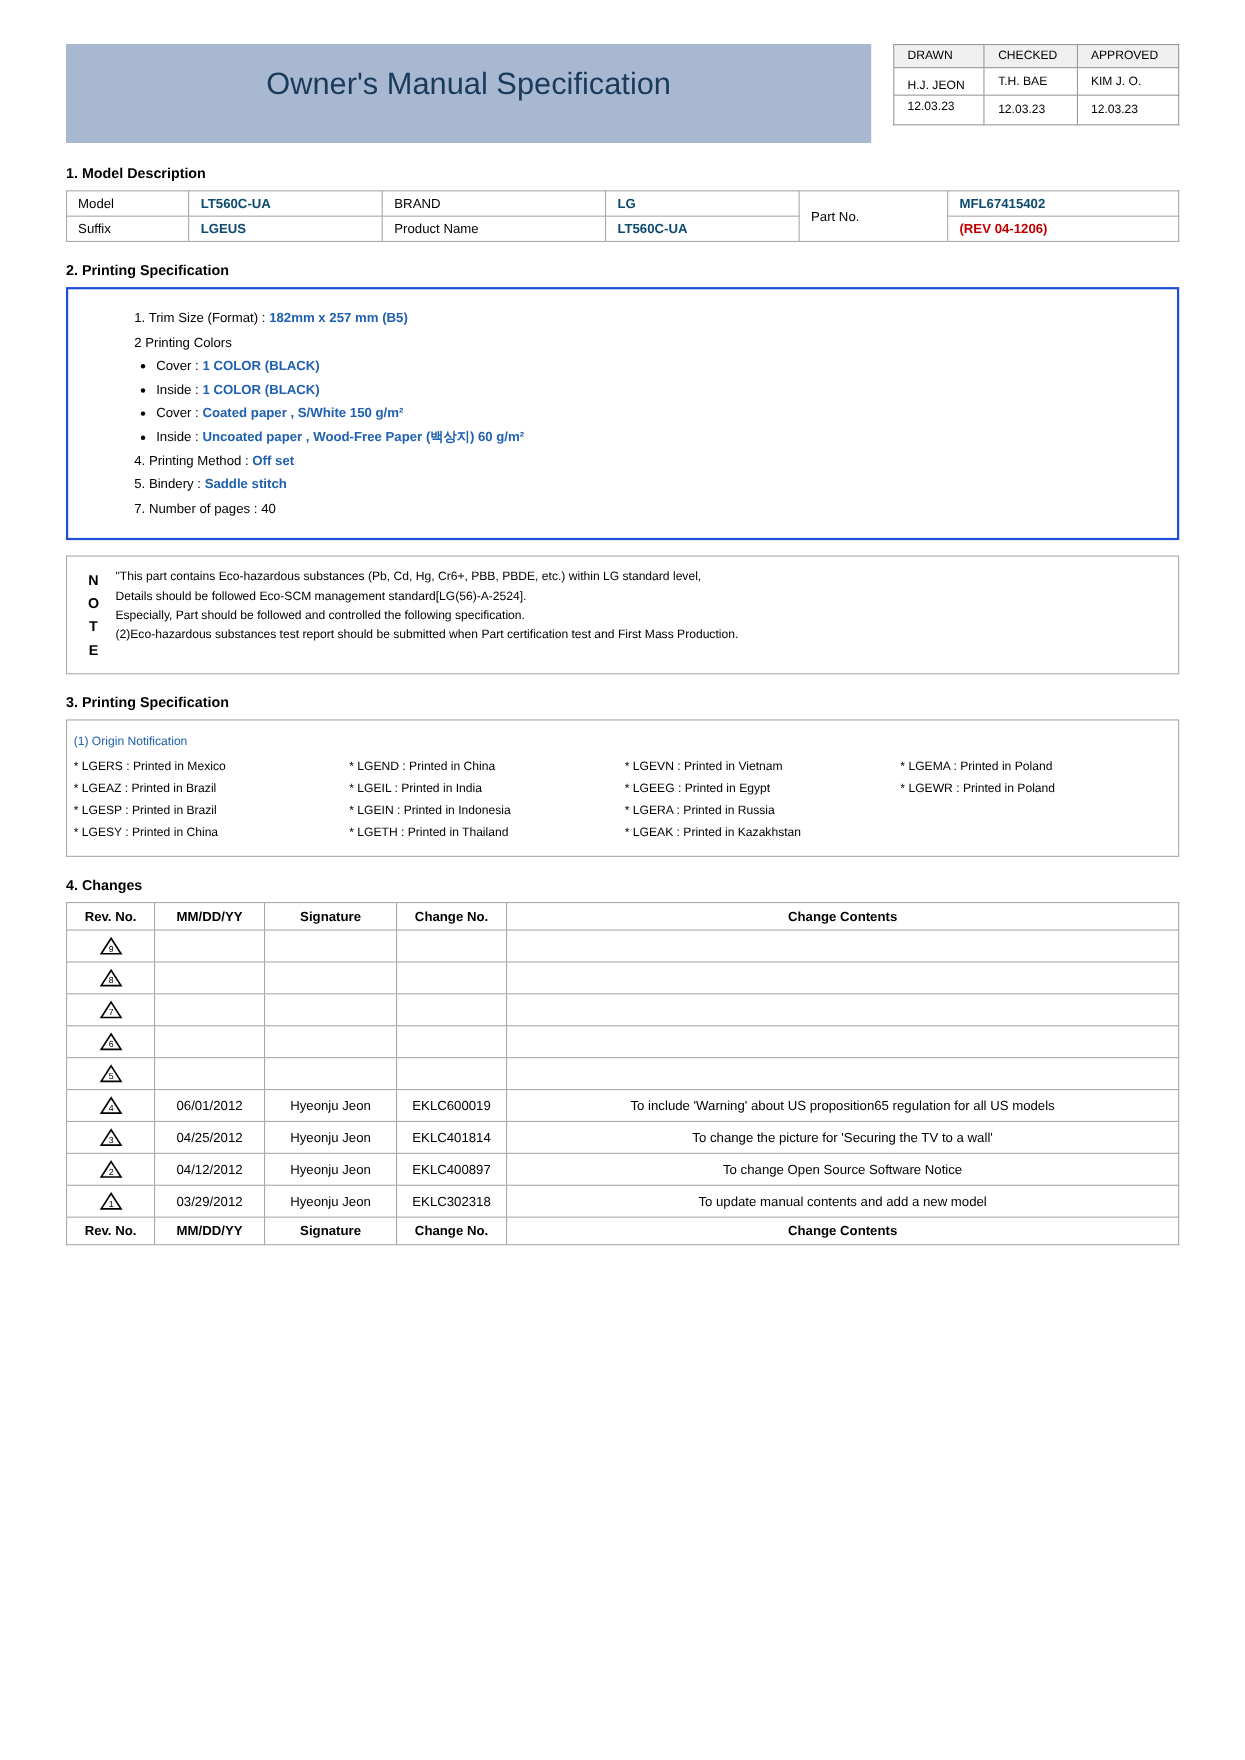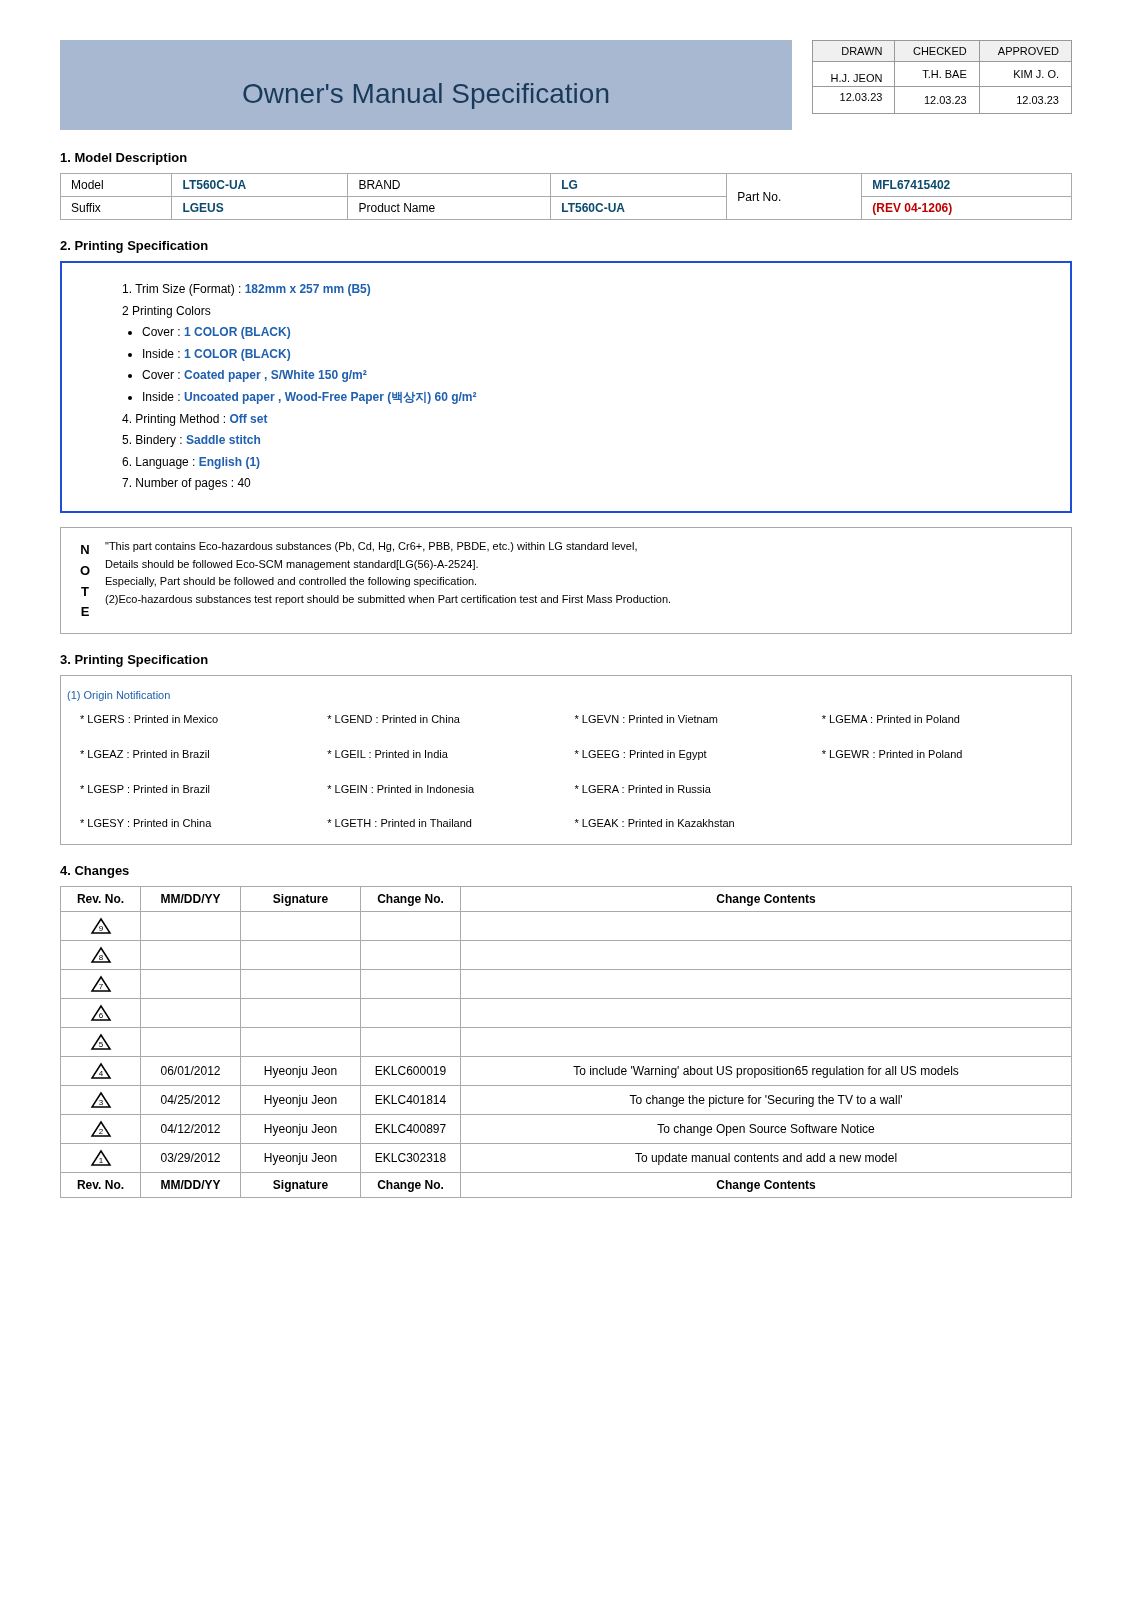--- a/index.html
+++ b/index.html
@@ -18,37 +18,37 @@
       display: flex;
       gap: 20px;
       margin-bottom: 20px;
       align-items: flex-start;
     }
     .title-box {
       background: #a8b8d0;
       padding: 20px 40px;
       flex: 1;
       display: flex;
-      align-items: flex-end;
+      align-items: flex-start;
       justify-content: center;
       min-height: 90px;
     }
     .title-box h1 {
       font-size: 28px;
       color: #1a3a5c;
       font-weight: normal;
     }
     .approval-table {
       border-collapse: collapse;
       min-width: 260px;
     }
     .approval-table td, .approval-table th {
       border: 1px solid #999;
       padding: 4px 12px;
-      text-align: right;
+      text-align: left;
       font-size: 11px;
     }
     .approval-table th {
       background: #f0f0f0;
       font-weight: normal;
     }
 
     
     .section-title {
       font-weight: bold;
@@ -128,23 +128,22 @@
       line-height: 1.8;
     }
     .origin-title {
       color: #2060b0;
       font-weight: normal;
       margin-bottom: 4px;
     }
     .origin-grid {
       display: grid;
       grid-template-columns: repeat(4, 1fr);
-      gap: 15px 4px;
+      gap: 0 4px;
       font-size: 11px;
-      margin-left: 13px;
     }
 
     
     .changes-table {
       border-collapse: collapse;
       width: 100%;
       font-size: 12px;
     }
     .changes-table td, .changes-table th {
       border: 1px solid #aaa;
@@ -230,21 +229,20 @@
   <ul>
     <li>Cover : <span class="highlight">1 COLOR (BLACK)</span></li>
     <li>Inside : <span class="highlight">1 COLOR (BLACK)</span></li>
   </ul>
   <ul>
     <li>Cover : <span class="highlight">Coated paper , S/White 150 g/m²</span></li>
     <li>Inside : <span class="highlight">Uncoated paper , Wood-Free Paper (백상지) 60 g/m²</span></li>
   </ul>
   <div>4. Printing Method : <span class="highlight">Off set</span></div>
   <div>5. Bindery : <span class="highlight">Saddle stitch</span></div>
-  <div>6. Language : <span class="highlight">English (1)</span></div>
   <div>7. Number of pages : <span>40</span></div>
 </div>
 
 <div class="note-box">
   <div class="note-label">
     <span>N</span>
     <span>O</span>
     <span>T</span>
     <span>E</span>
   </div>

